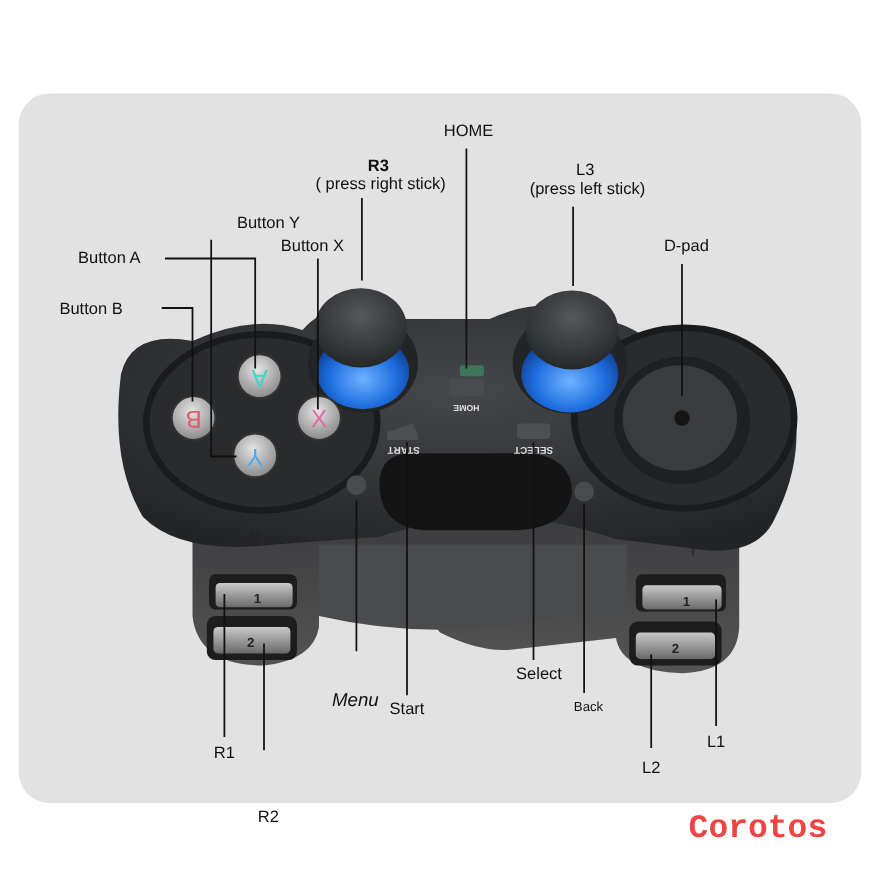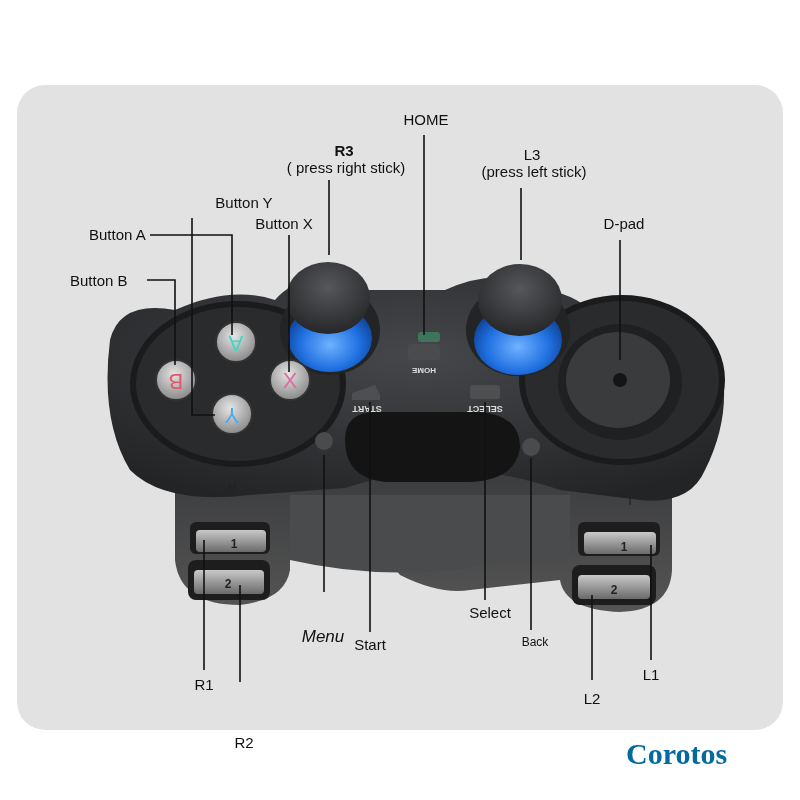--- a/index.html
+++ b/index.html
@@ -1,21 +1,21 @@
 <!DOCTYPE html>
 <html><head>
 <meta charset="utf-8">
 <style>
   html,body{margin:0;padding:0;}
   body{width:800px;height:800px;background:#ffffff;position:relative;overflow:hidden;font-family:"Liberation Sans",sans-serif;}
   .panel{position:absolute;left:17px;top:85px;width:766px;height:645px;background:#e2e2e2;border-radius:28px;}
   .lbl{position:absolute;color:#111;font-size:15px;line-height:17px;white-space:nowrap;}
   .c{transform:translateX(-50%);text-align:center;}
   svg{position:absolute;left:0;top:0;}
-  .brand{position:absolute;left:626px;top:737px;font-family:Liberation Serif, serif;font-weight:bold;font-size:30px;color:#0369a1;letter-spacing:0px;}
+  .brand{position:absolute;left:626px;top:737px;font-family:Liberation Mono, monospace;font-weight:bold;font-size:30px;color:#ef4444;letter-spacing:0px;}
 </style>
 </head>
 <body>
 
 <div class="panel"></div>
 
 <svg width="800" height="800" viewBox="0 0 800 800">
   <defs>
     <radialGradient id="body" cx="50%" cy="35%" r="70%">
       <stop offset="0%" stop-color="#45474a"></stop>
@@ -132,23 +132,23 @@
     <line x1="592" y1="595" x2="592" y2="680"></line>
   </g>
 </svg>
 
 <div class="lbl c" style="left:426px;top:111px;">HOME</div>
 <div class="lbl c" style="left:344px;top:142px;font-weight:bold;">R3</div>
 <div class="lbl c" style="left:346px;top:159px;">( press right stick)</div>
 <div class="lbl c" style="left:532px;top:146px;">L3</div>
 <div class="lbl c" style="left:534px;top:163px;">(press left stick)</div>
 <div class="lbl c" style="left:197px;top:194px;margin-left:47px;">Button Y</div>
-<div class="lbl" style="left:89px;top:226px;">Button A</div>
+<div class="lbl" style="left:71px;top:226px;">Button A</div>
 <div class="lbl c" style="left:284px;top:215px;">Button X</div>
-<div class="lbl" style="left:70px;top:272px;">Button B</div>
+<div class="lbl" style="left:54px;top:272px;">Button B</div>
 <div class="lbl c" style="left:624px;top:215px;">D-pad</div>
 <div class="lbl c" style="left:323px;top:628px;font-size:17px;font-style:italic;">Menu</div>
 <div class="lbl c" style="left:370px;top:636px;">Start</div>
 <div class="lbl c" style="left:490px;top:604px;">Select</div>
 <div class="lbl c" style="left:535px;top:634px;font-size:12px;">Back</div>
 <div class="lbl c" style="left:204px;top:676px;text-align:center;">R1</div>
 <div class="lbl c" style="left:244px;top:690px;margin-top:44px;">R2</div>
 <div class="lbl c" style="left:651px;top:666px;">L1</div>
 <div class="lbl c" style="left:592px;top:690px;">L2</div>
 

